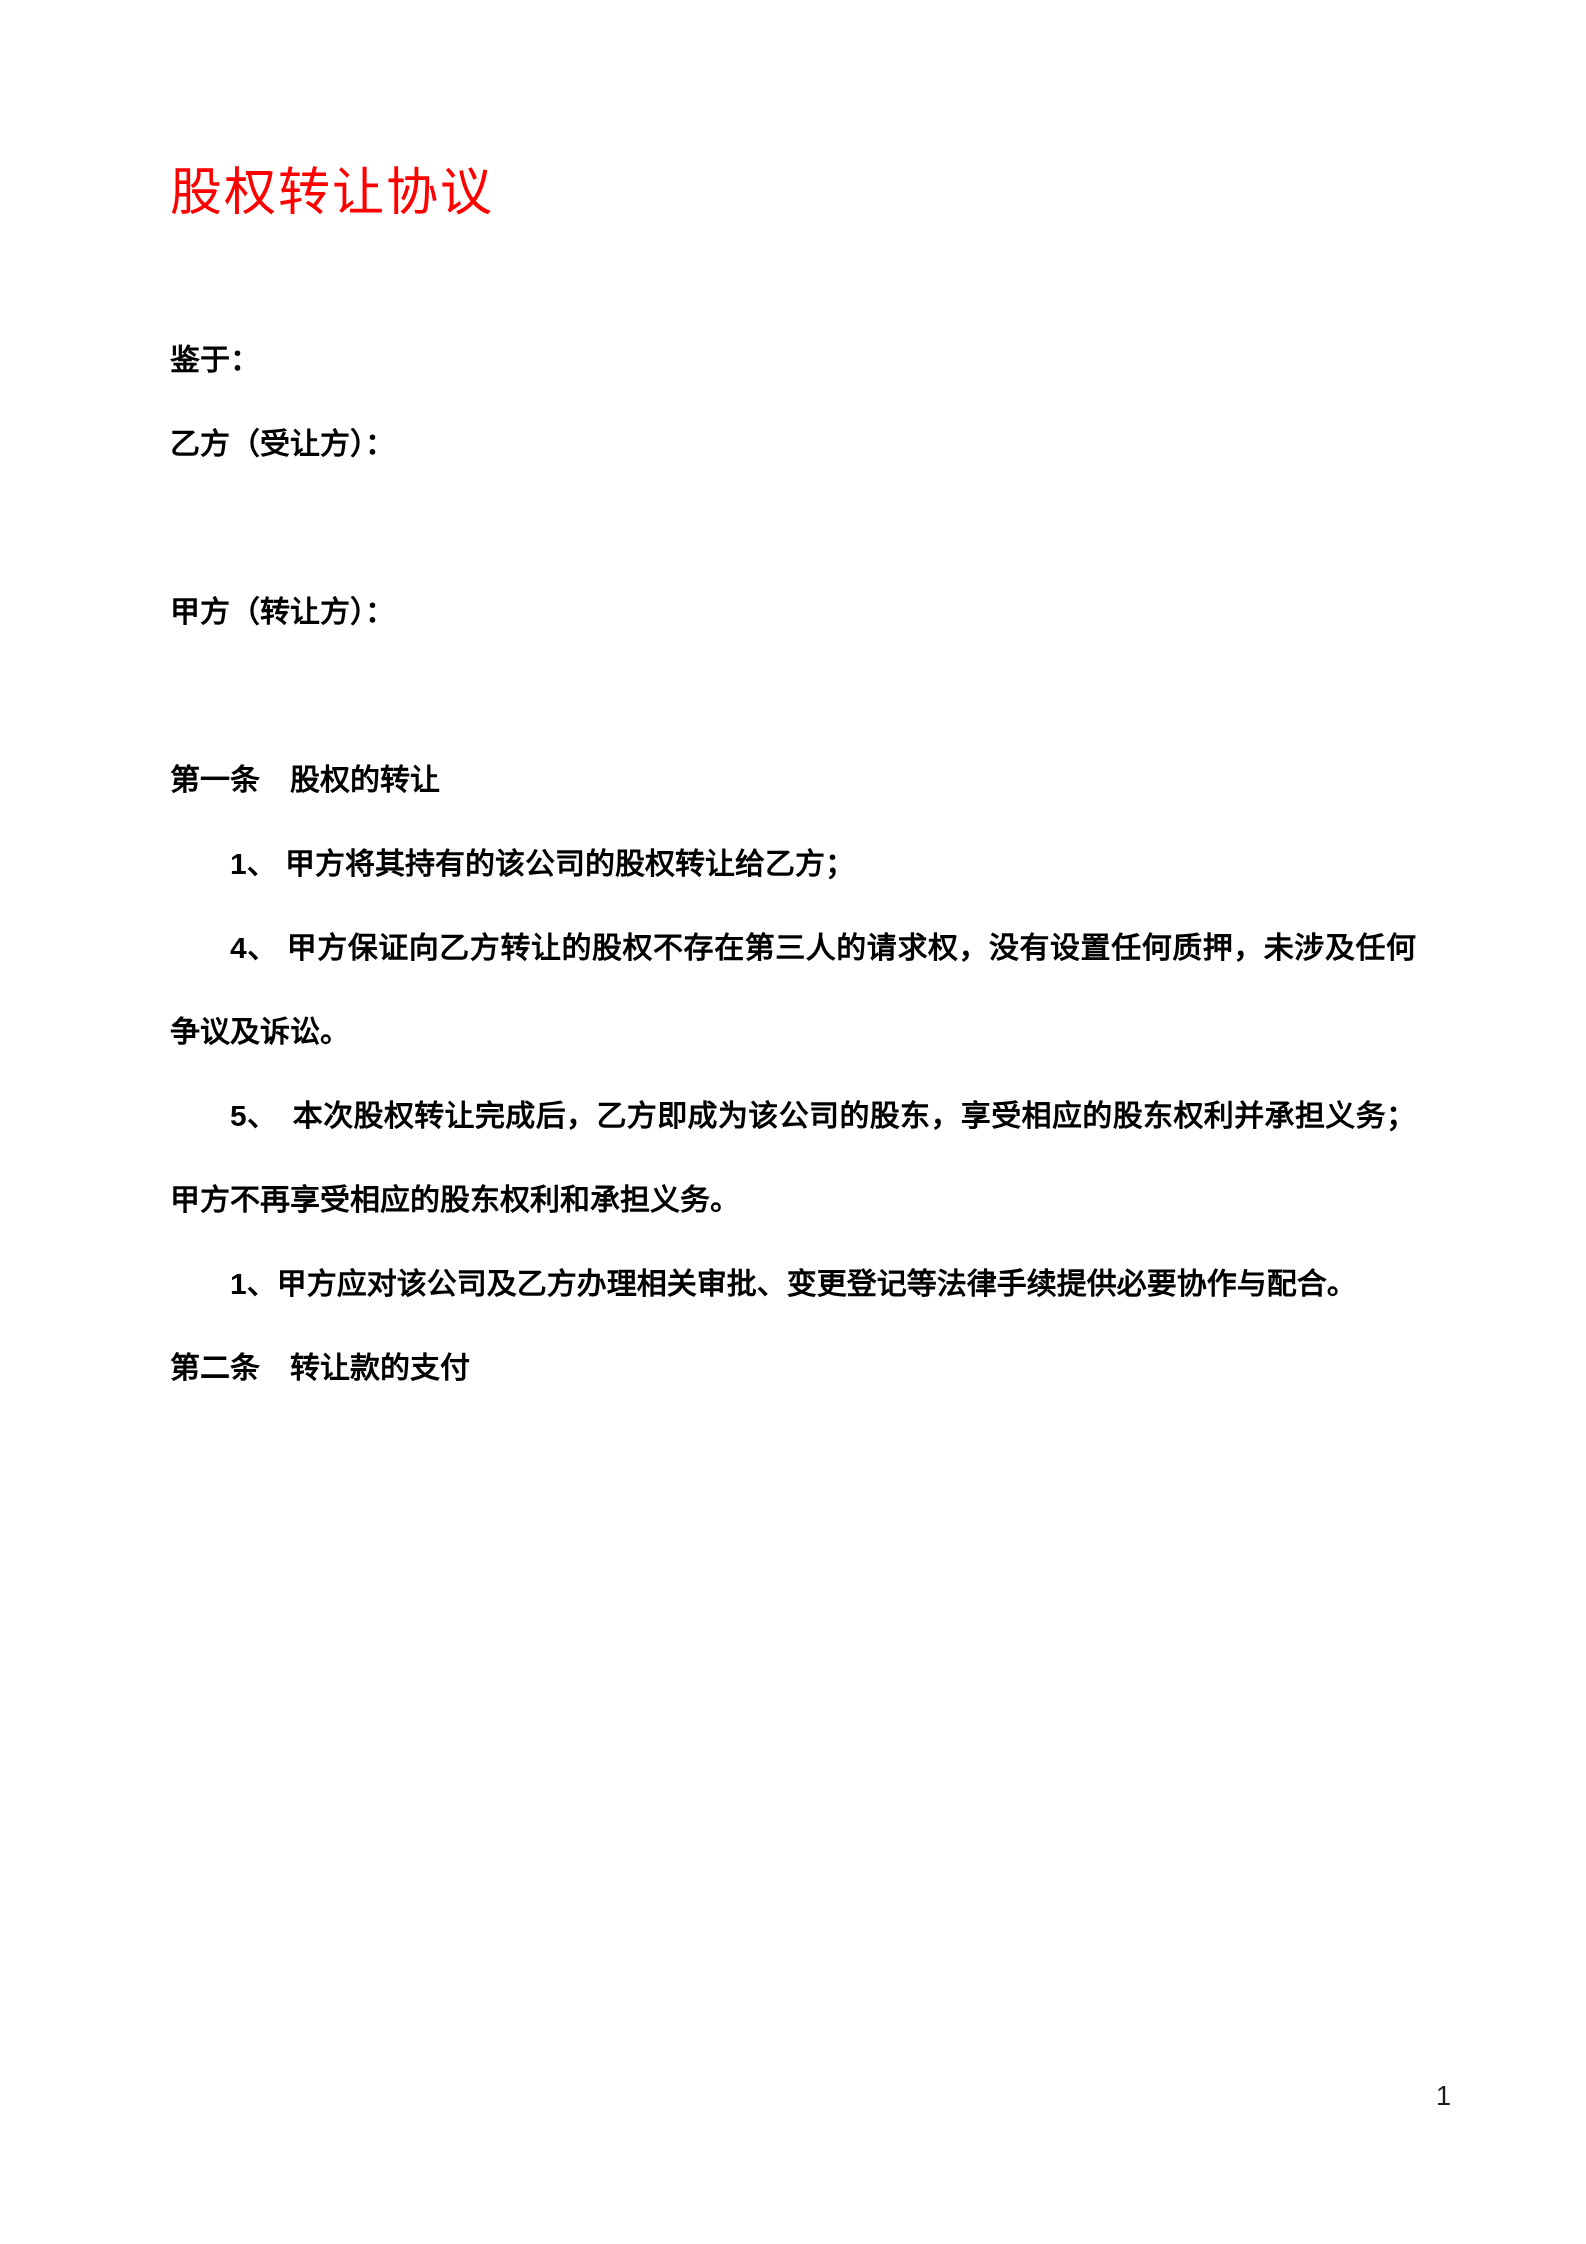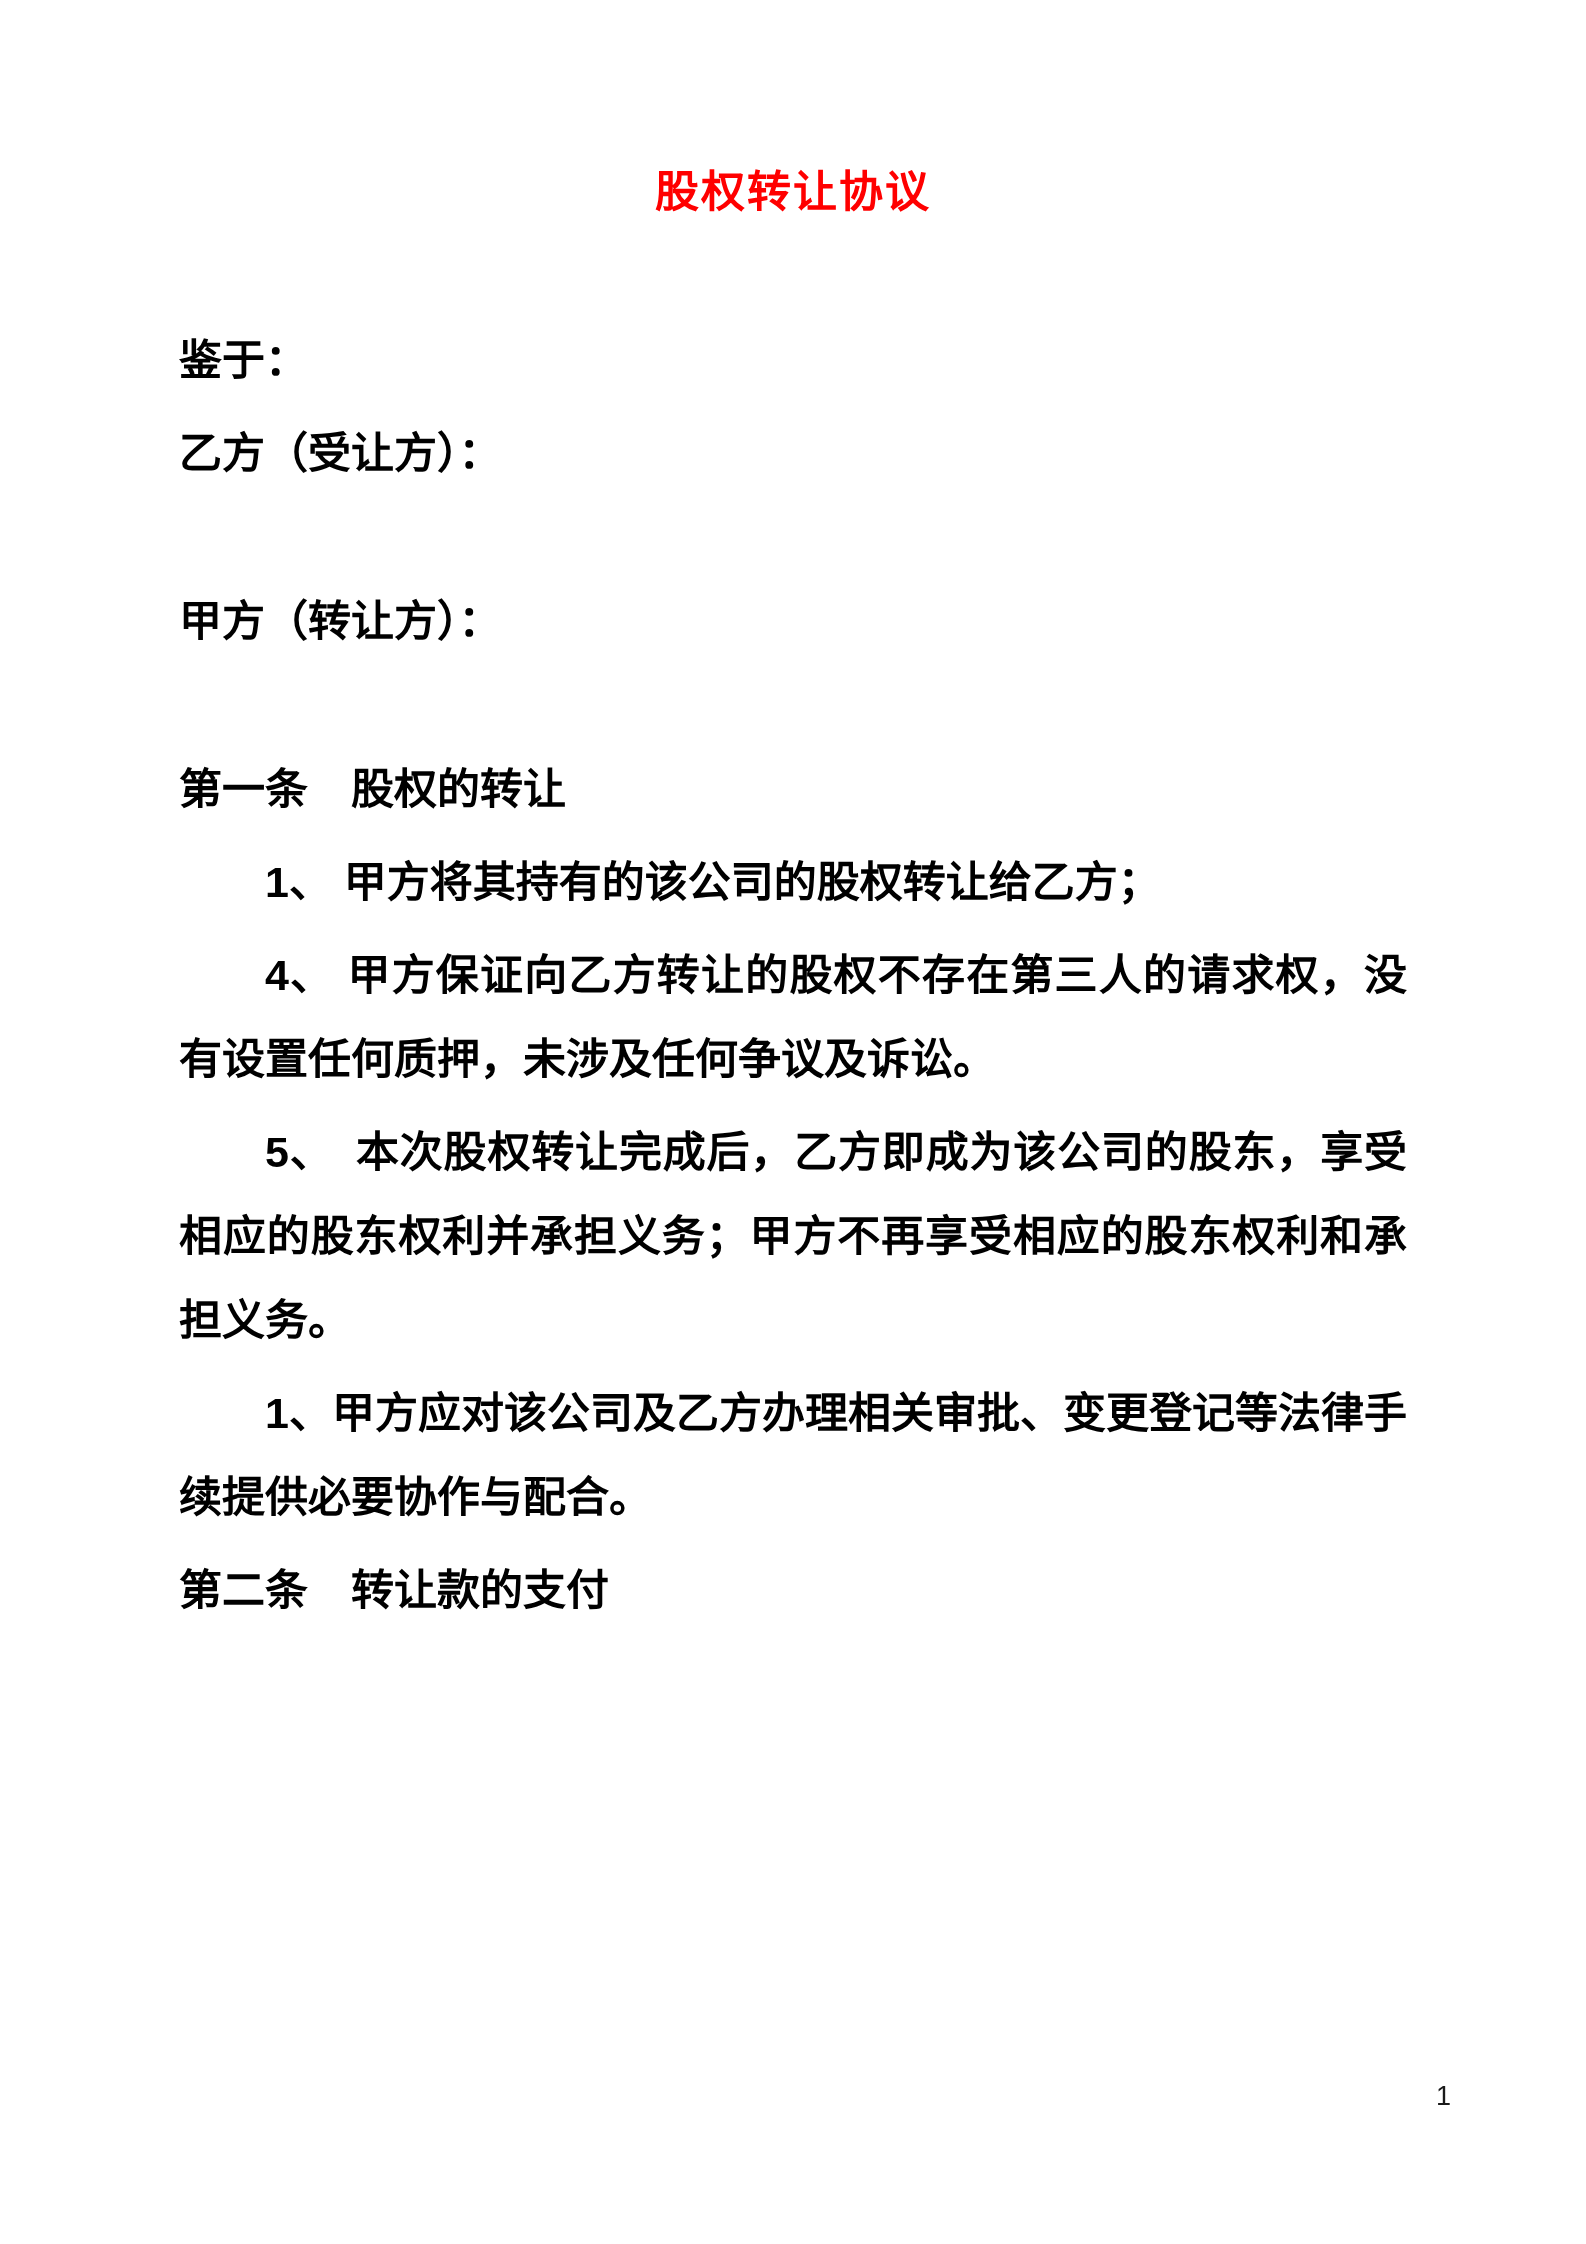--- a/index.html
+++ b/index.html
@@ -17,30 +17,30 @@
   }
   .page {
     box-sizing: border-box;
     width: 1586px;
     height: 2244px;
     padding: 150px 170px 0 170px;
     position: relative;
   }
   .doc-title {
     margin: 0 0 84px 0;
-    text-align: center;
-    font-size: 44px;
-    font-weight: 700;
+    text-align: left;
+    font-size: 52px;
+    font-weight: 400;
     line-height: 84px;
     color: #FF0000;
     letter-spacing: 2px;
   }
   .para {
-    margin: 9px;
-    font-size: 43px;
+    margin: 0;
+    font-size: 30px;
     font-weight: 700;
     line-height: 84px;
     text-align: justify;
     text-justify: inter-ideograph;
     word-break: break-all;
   }
   .para.indent {
     text-indent: 2em;
   }
   .gap-before {

